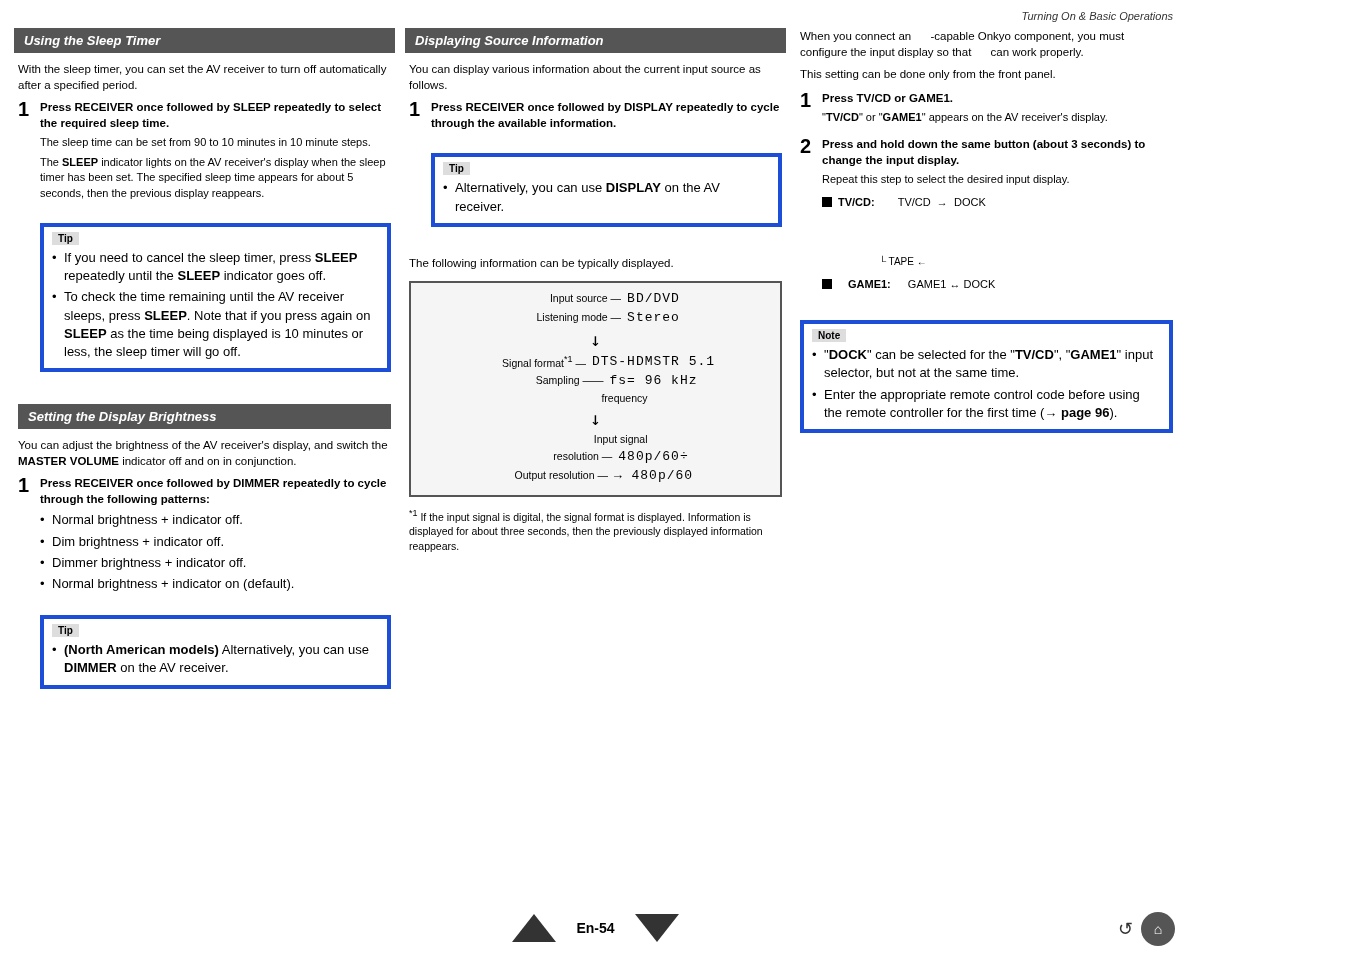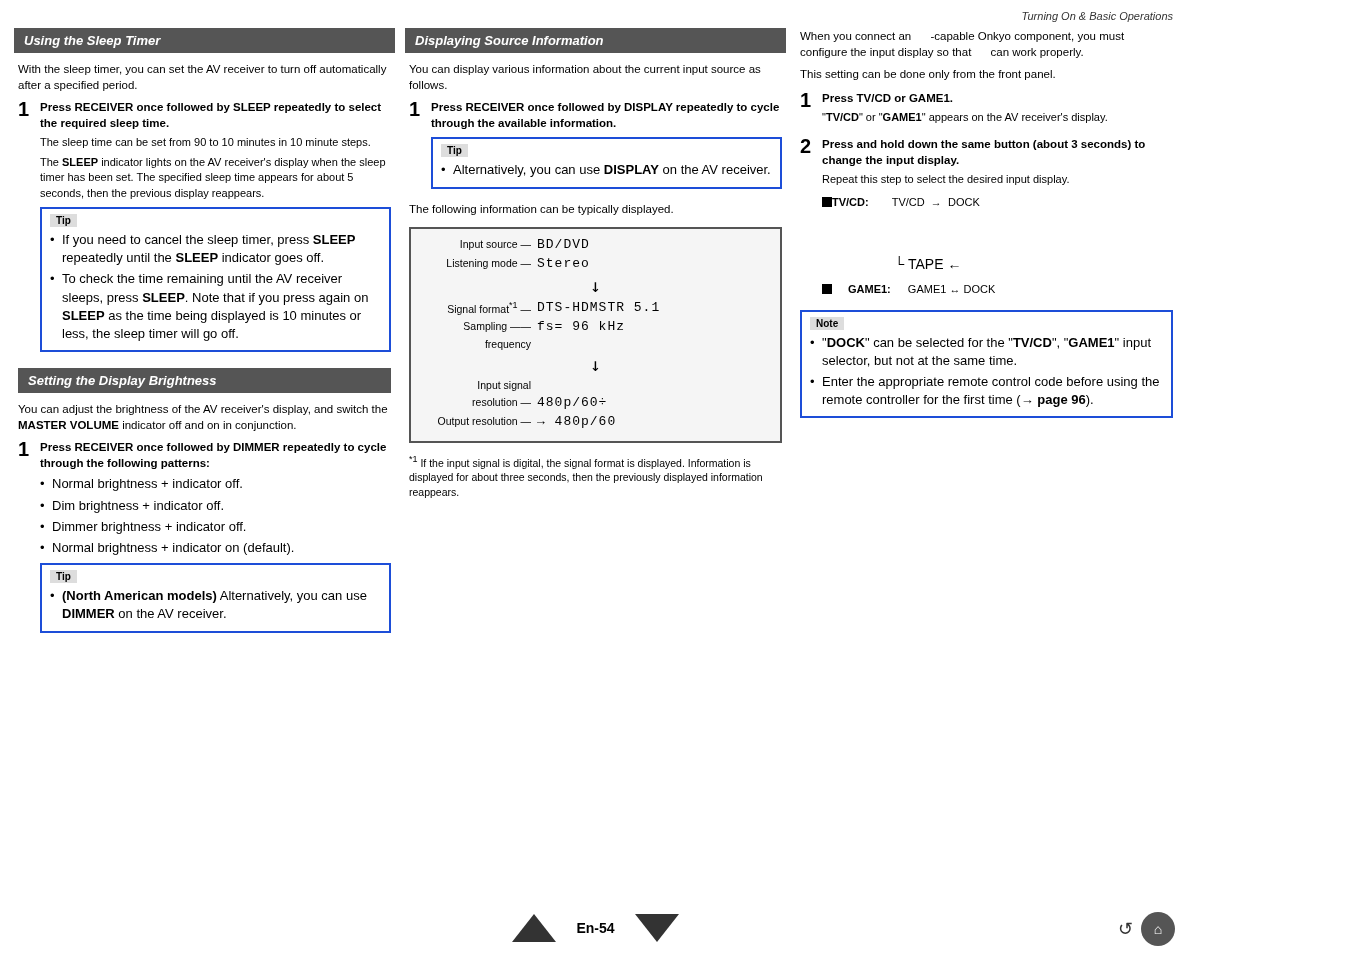--- a/index.html
+++ b/index.html
@@ -99,22 +99,22 @@
       line-height: 1.4;
     }
 
     .step-body p {
       margin-bottom: 4px;
       font-size: 11px;
     }
 
     
     .tip-box, .note-box {
-      border: 2px solid #1d4ed8;
-      margin: 6px 0;
+      border: 4px solid #1d4ed8;
+      margin: 22px 0;
       padding: 4px 8px;
     }
 
     .tip-box-header, .note-box-header {
       font-weight: bold;
       font-size: 10px;
       background: #ddd;
       display: inline-block;
       padding: 1px 6px;
       margin-bottom: 4px;
@@ -148,20 +148,21 @@
       font-family: monospace;
       position: relative;
     }
 
     .display-row {
       display: flex;
       align-items: center;
       margin-bottom: 4px;
       gap: 6px;
       font-size: 11px;
+      justify-content: center;
     }
 
     .display-label {
       text-align: right;
       min-width: 110px;
       font-family: Arial, sans-serif;
       font-size: 10.5px;
     }
 
     .display-value {
@@ -452,28 +453,28 @@
         </div>
 
         <div class="step">
           <div class="step-num">2</div>
           <div class="step-content">
             <div class="step-title">Press and hold down the same button (about 3 seconds) to change the input display.</div>
             <div class="step-body">
               <p>Repeat this step to select the desired input display.</p>
 
               <div style="margin: 8px 0;">
-                <div style="display:flex; align-items:flex-start; margin-bottom:19px;">
+                <div style="display:flex; align-items:flex-start; gap:6px; margin-bottom:19px;">
                   <div class="square-bullet"></div>
                   <div>
                     <strong>TV/CD:</strong>
                     <span style="margin-left:20px;">TV/CD &nbsp;→&nbsp; DOCK</span>
                   </div>
                 </div>
-                <div style="margin-left:18px; font-size:14px;margin-top:44px;">
+                <div style="margin-left:18px; font-size:10px;margin-top:44px;">
                   &nbsp;&nbsp;&nbsp;&nbsp;&nbsp;&nbsp;&nbsp;&nbsp;&nbsp;&nbsp;&nbsp;&nbsp;&nbsp;&nbsp;└ TAPE ←
                 </div>
               </div>
 
               <div style="margin: 6px 0;">
                 <div style="display:flex; align-items:flex-start; gap:16px;">
                   <div class="square-bullet"></div>
                   <div>
                     <strong>GAME1:</strong>
                     <span style="margin-left:14px;">GAME1 ↔ DOCK</span>

